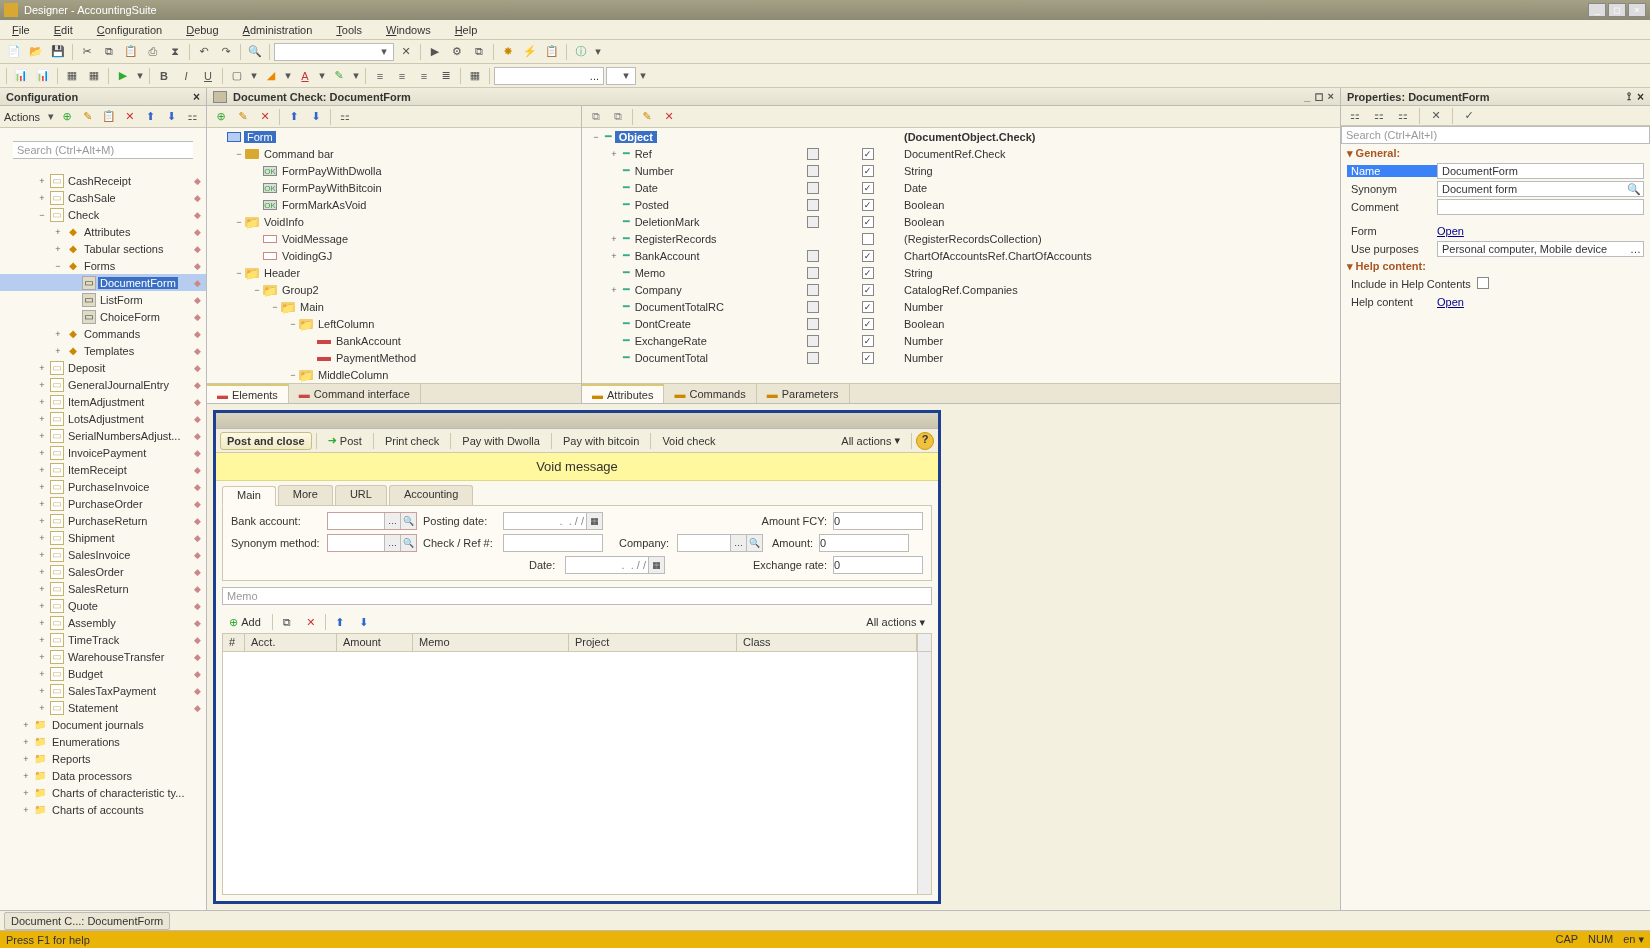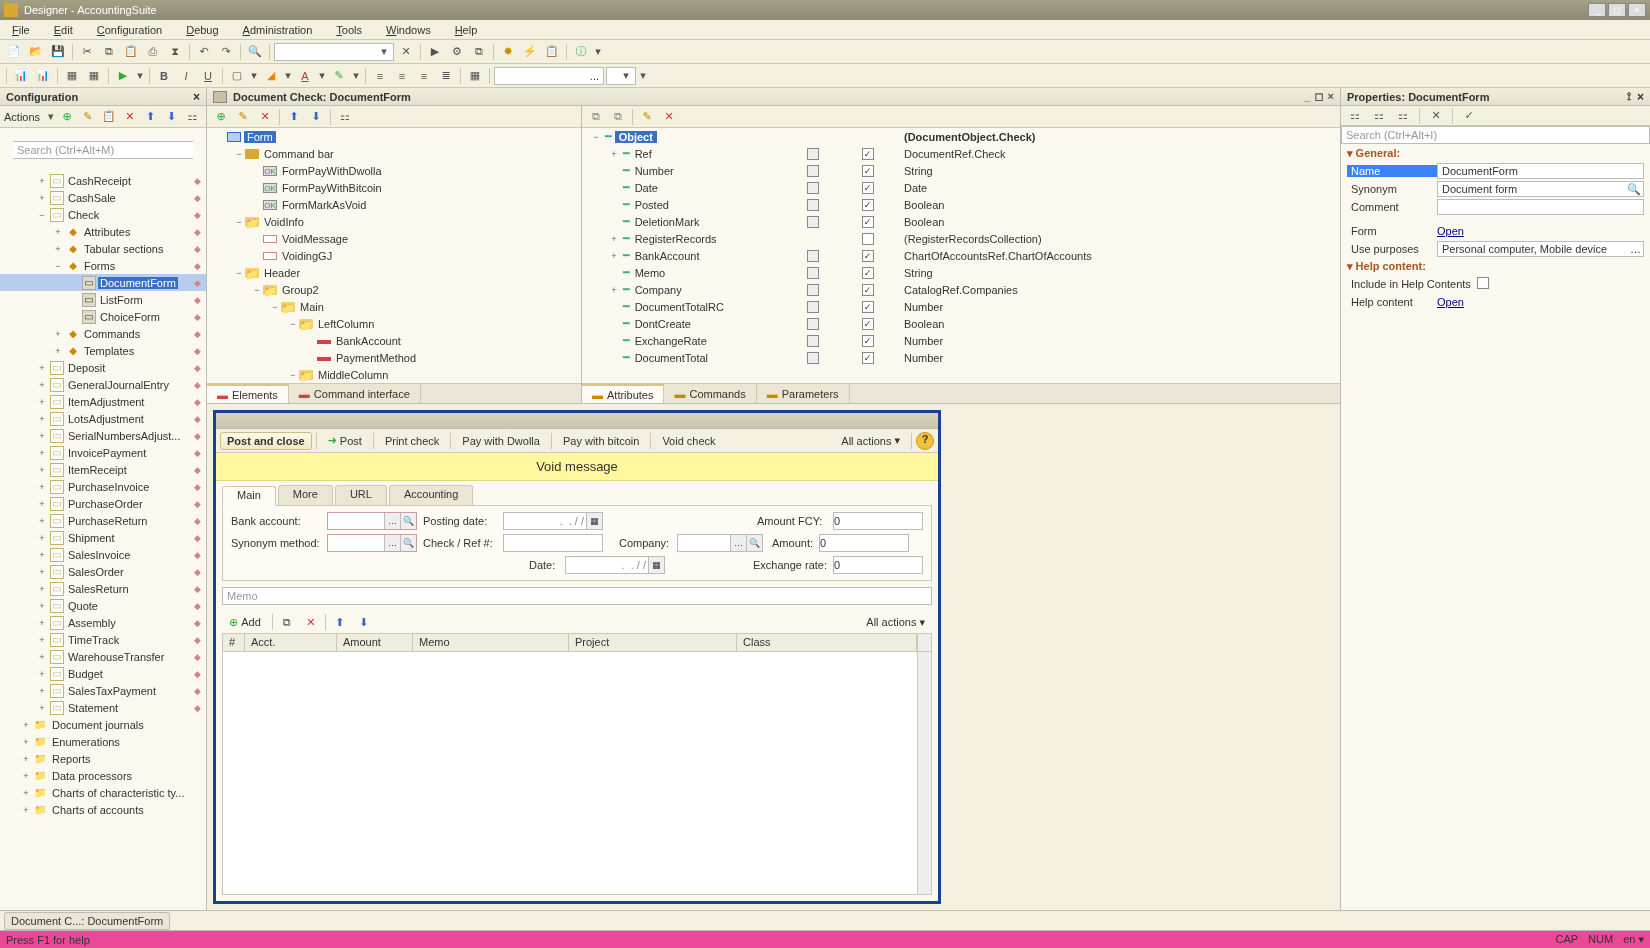--- a/index.html
+++ b/index.html
@@ -88,21 +88,21 @@
   .props-section-h { color: #a52; font-weight: bold; padding: 2px 0; }
   .props-row { display: flex; align-items: center; height: 18px; }
   .props-row .pl { width: 90px; padding-left: 4px; }
   .props-row.sel .pl { background: #3b82f6; color: #fff; }
   .props-row .pv { flex: 1; }
   .props-input { height: 16px; border: 1px solid #bbb; background: #fff; padding: 0 4px; width: 100%; display: flex; align-items: center; position: relative; }
   .props-link { color: #008; text-decoration: underline; }
   
   .taskbar { height: 20px; background: #f4f0df; border-top: 1px solid #bbb; display: flex; align-items: center; padding: 0 4px; }
   .taskbtn { padding: 2px 6px; border: 1px solid #bbb; background: #eae6d3; border-radius: 2px; }
-  .statusbar { height: 18px; background: #ec4899; border-top: 1px solid #bbb; display: flex; align-items: center; padding: 0 6px; }
+  .statusbar { height: 18px; background: #eab308; border-top: 1px solid #bbb; display: flex; align-items: center; padding: 0 6px; }
   .statusbar .right { margin-left: auto; display: flex; gap: 10px; }
   .form-tree-body { flex: 1; overflow-y: auto; }
   .ft-row { display: flex; align-items: center; height: 17px; }
   .ft-lbl { padding-left: 2px; }
   .ft-lbl.sel { background: #3a6fc4; color: #fff; padding: 0 3px; }
   .ft-ico { width: 14px; height: 10px; margin-right: 3px; display: inline-block; }
   .ft-ico-cmdbar { background: #d8a830; border-radius: 1px; }
   .ft-ico-btn { background: #ddd; border: 1px solid #888; width: 14px; height: 10px; }
   .ft-ico-lbl { background: #fff; border: 1px solid #c88; width: 14px; height: 8px; }
   .ft-ico-grp { background: #f0d070; width: 14px; height: 10px; border-radius: 1px; }
@@ -813,21 +813,21 @@
               <div class="pv-input">
                   <span class="picker picker2">…</span>
                   <span class="picker">🔍</span>
                 </div>
               <span class="pv-label" style="min-width:74px">Posting date:</span>
               <div class="pv-input plain" style="min-width:100px">
                   <span style="margin-left:auto;padding-right:18px;color:#888"> . &nbsp;. / /</span>
                   <span class="picker">▦</span>
                 </div>
               <span style="flex:1"></span>
-              <span class="pv-label" style="min-width:70px;">Amount FCY:</span>
+              <span class="pv-label" style="min-width:70px;text-align:right">Amount FCY:</span>
               <div class="pv-input plain right-align">0</div>
             </div>
             <div class="pv-form-row">
               <span class="pv-label">Synonym method:</span>
               <div class="pv-input">
                   <span class="picker picker2">…</span>
                   <span class="picker">🔍</span>
                 </div>
               <span class="pv-label" style="min-width:74px">Check / Ref #:</span>
               <div class="pv-input plain" style="min-width:100px"></div>

